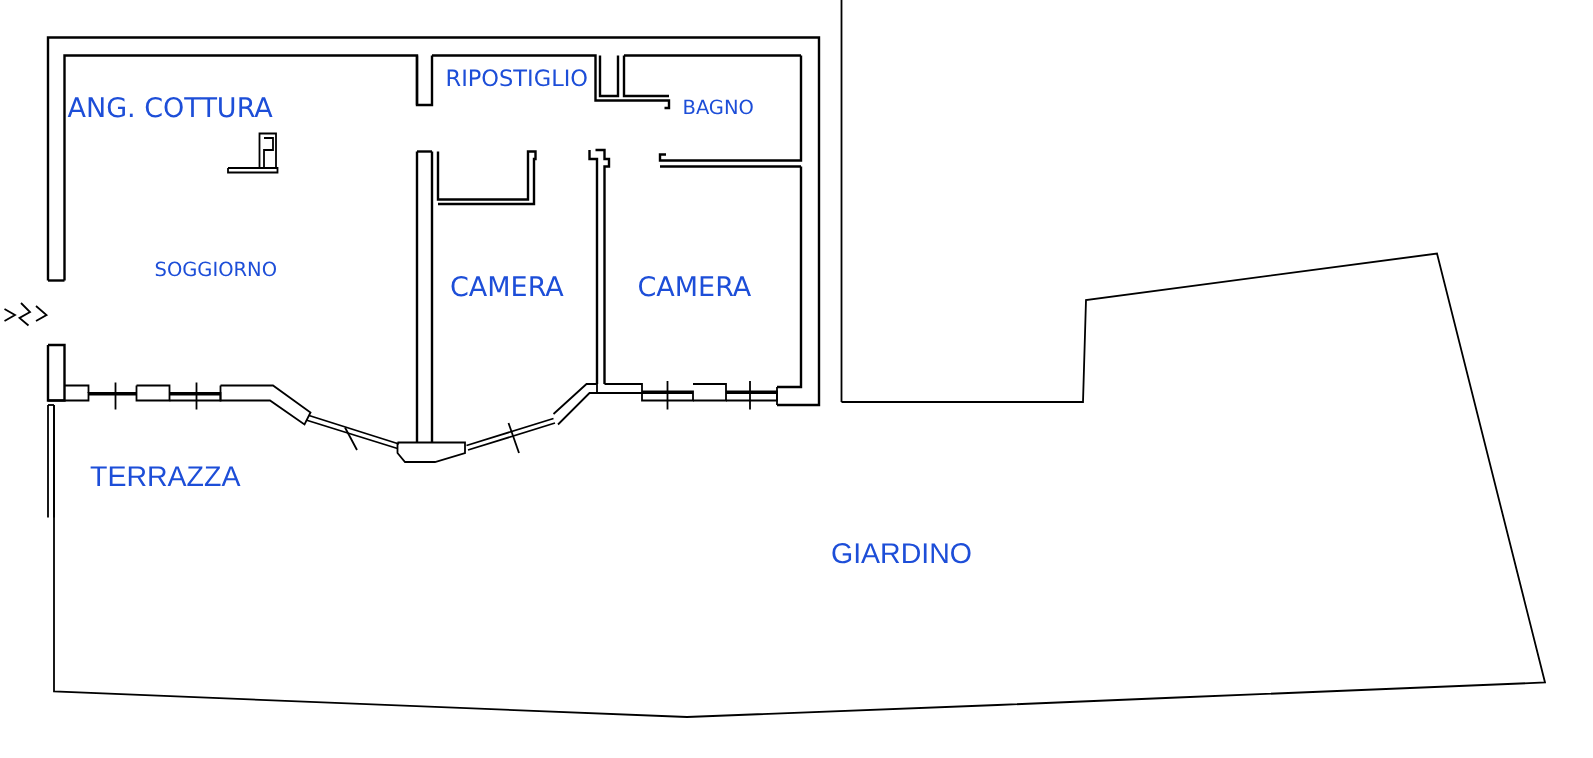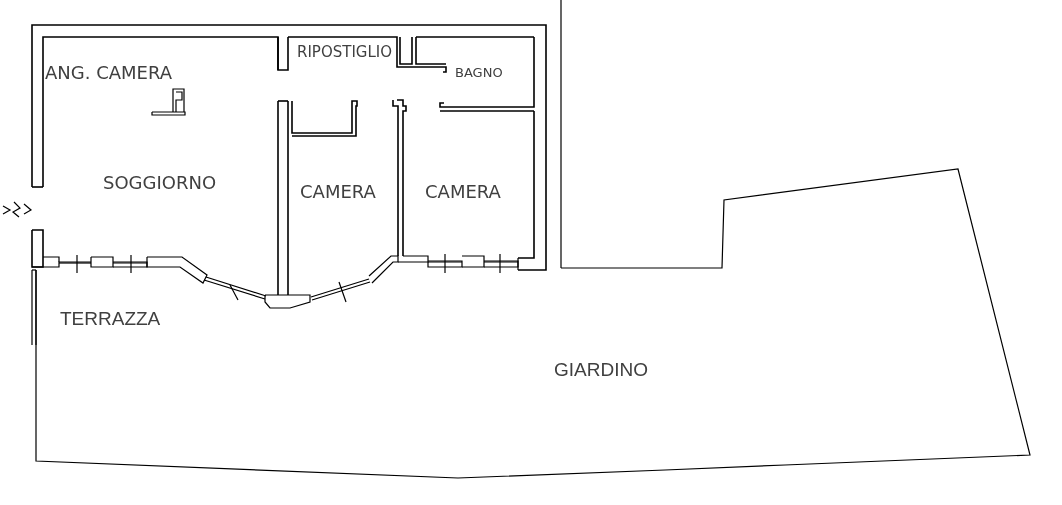--- a/index.html
+++ b/index.html
@@ -1,25 +1,25 @@
 <!DOCTYPE html>
 <html><head>
 <meta charset="utf-8">
 <style>
   html, body { margin: 0; padding: 0; background: #ffffff; }
   body { width: 1062px; height: 505px; position: relative; overflow: hidden; }
   #plan { position: absolute; left: 0; top: 0; width: 1062px; height: 505px; }
   .wall { fill: none; stroke: #000; stroke-width: 1.6; stroke-linejoin: miter; }
   .thin { fill: none; stroke: #000; stroke-width: 1.2; }
   .label {
-    position: absolute; font-family: "DejaVu Sans", sans-serif; color: #404040;
+    position: absolute; font-family: "DejaVu Sans", sans-serif; color: #1d4ed8;
     white-space: nowrap; line-height: 1;
   }
   .lbl-cottura { left: 45px; top: 64px; font-size: 18px; }
-  .lbl-soggiorno { left: 103px; top: 174px; font-size: 18px; }
+  .lbl-soggiorno { left: 103px; top: 174px; font-size: 13px; }
   .lbl-ripostiglio { left: 297px; top: 45px; font-size: 15px; }
   .lbl-bagno { left: 455px; top: 66px; font-size: 13px; }
   .lbl-camera1 { left: 300px; top: 183px; font-size: 18px; }
   .lbl-camera2 { left: 425px; top: 183px; font-size: 18px; }
   .lbl-terrazza { left: 60px; top: 309px; font-size: 19px; font-family: "Liberation Sans Narrow", "Liberation Sans", sans-serif; }
   .lbl-giardino { left: 554px; top: 360px; font-size: 19px; font-family: "Liberation Sans", sans-serif; }
 </style>
 </head>
 <body>
 
@@ -103,20 +103,20 @@
 
   <g>
     <line class="thin" x1="561" y1="0" x2="561" y2="268"></line>
     <polyline class="thin" points="561,268 722,268 724,200 958,169 1030,455 785,465 665,470 458,478 36,461 36,270"></polyline>
     <line class="thin" x1="32" y1="270" x2="32" y2="345"></line>
     <line class="thin" x1="36" y1="270" x2="36" y2="345"></line>
     <line class="thin" x1="32" y1="270" x2="36" y2="270"></line>
   </g>
 </svg>
 
-<div class="label lbl-cottura">ANG. CAMERA</div>
+<div class="label lbl-cottura">ANG. COTTURA</div>
 <div class="label lbl-soggiorno">SOGGIORNO</div>
 <div class="label lbl-ripostiglio">RIPOSTIGLIO</div>
 <div class="label lbl-bagno">BAGNO</div>
 <div class="label lbl-camera1">CAMERA</div>
 <div class="label lbl-camera2">CAMERA</div>
 <div class="label lbl-terrazza">TERRAZZA</div>
 <div class="label lbl-giardino">GIARDINO</div>
 
 </body></html>

